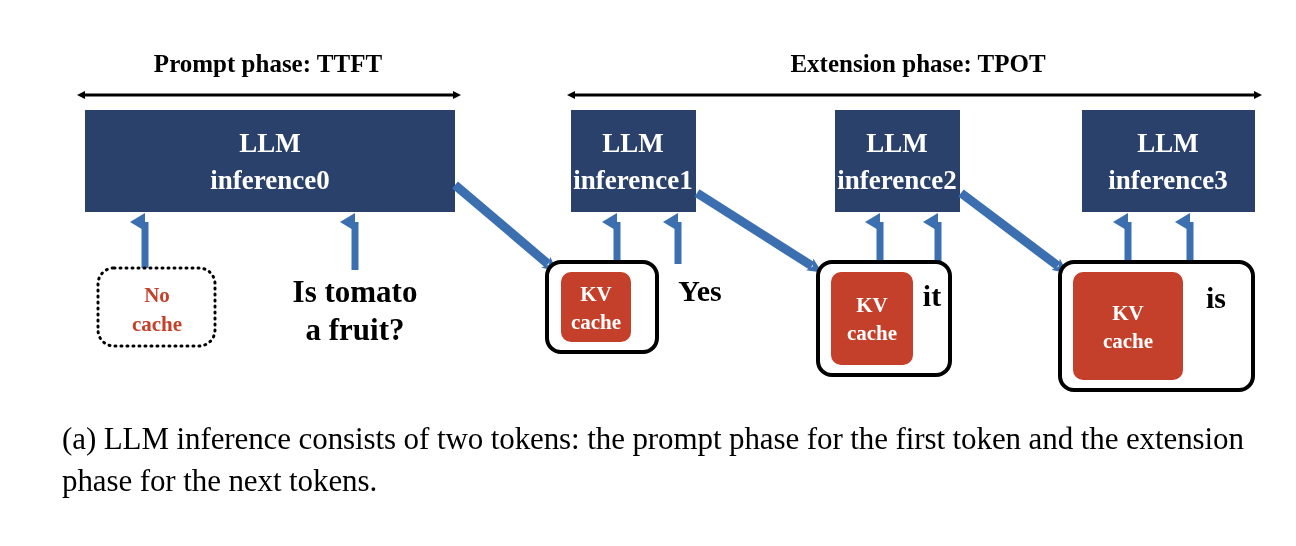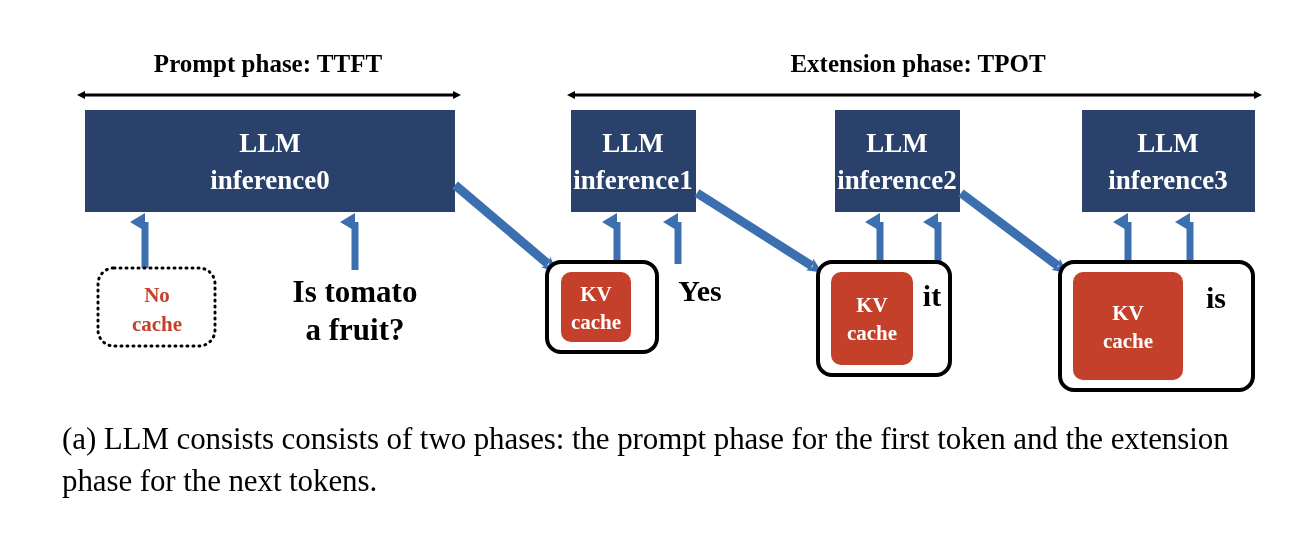--- a/index.html
+++ b/index.html
@@ -177,14 +177,14 @@
 
     <g>
       <rect x="1060" y="262" width="193" height="128" rx="14" ry="14" fill="#ffffff" stroke="#000000" stroke-width="4"></rect>
       <rect x="1073" y="272" width="110" height="108" rx="10" ry="10" fill="#C4402A"></rect>
       <text class="kv-text" x="1128" y="320">KV</text>
       <text class="kv-text" x="1128" y="348">cache</text>
       <text class="token-text" x="1216" y="308">is</text>
     </g>
   </svg>
 
-  <div class="caption">(a) LLM consists consists of two phases: the prompt phase for the first token and the extension phase for the next tokens.</div>
+  <div class="caption">(a) LLM inference consists of two tokens: the prompt phase for the first token and the extension phase for the next tokens.</div>
 </div>
 
 </body></html>

